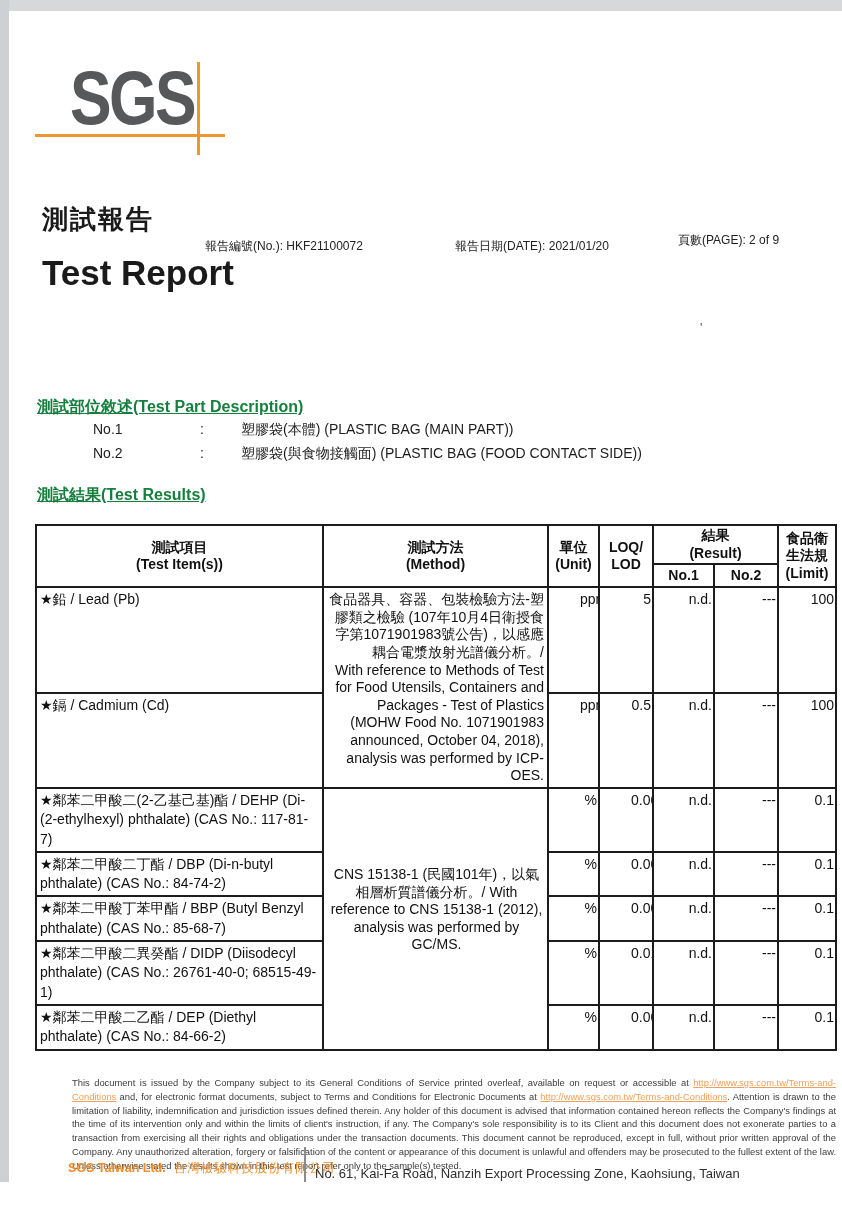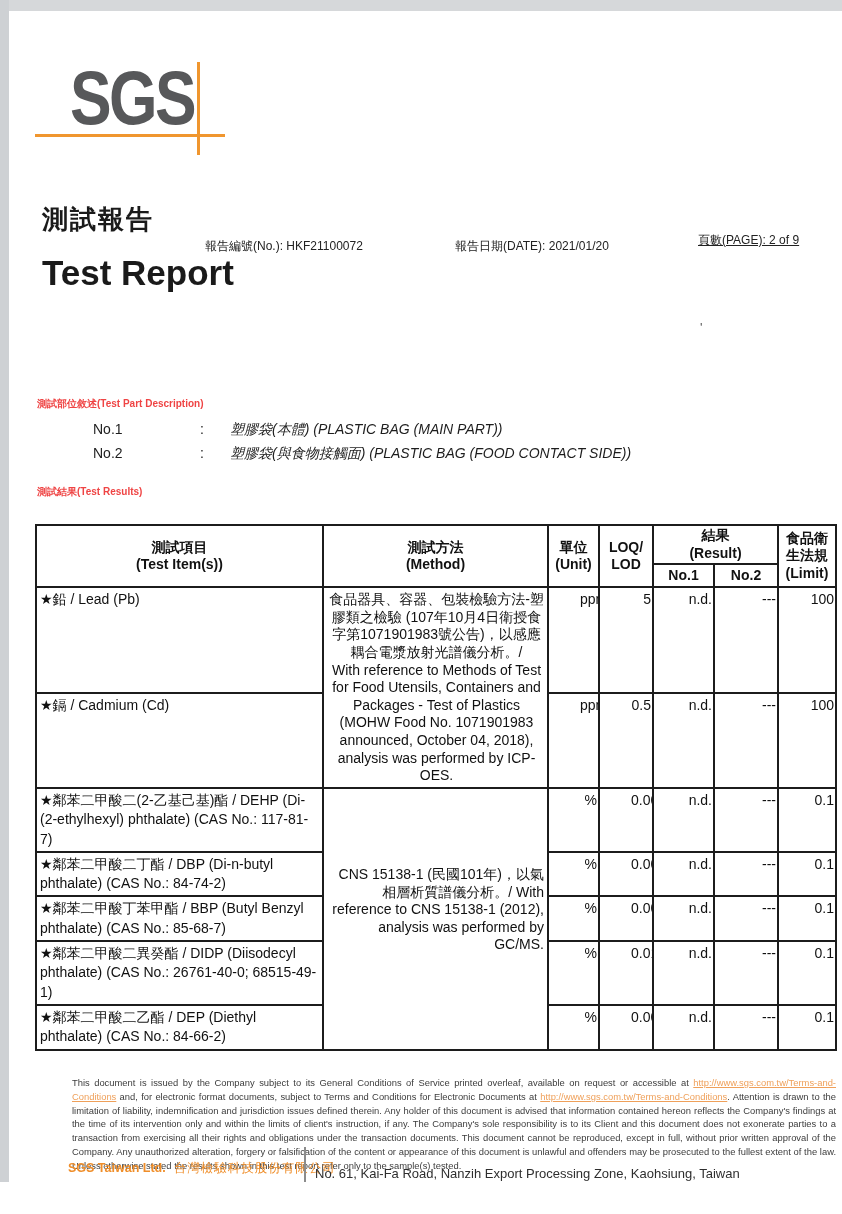--- a/index.html
+++ b/index.html
@@ -20,44 +20,44 @@
   }
   .logo-hline{position:absolute;left:35px;top:134px;width:190px;height:3px;background:#f0962e;}
   .logo-vline{position:absolute;left:197px;top:62px;width:3px;height:93px;background:#f0962e;}
 
   
   .title-zh{position:absolute;left:42px;top:202px;font-size:26px;font-weight:bold;letter-spacing:2px;}
   .title-en{position:absolute;left:42px;top:253px;font-size:35px;font-weight:bold;}
   .meta{position:absolute;font-size:12px;color:#222;}
   .meta-no{left:205px;top:238px;}
   .meta-date{left:455px;top:238px;}
-  .meta-page{left:698px;top:232px;text-decoration:underline;}
+  .meta-page{left:678px;top:232px;}
   .stray{position:absolute;left:700px;top:320px;font-size:13px;color:#555;}
 
   
-  .sec-heading{position:absolute;font-size:10px;font-weight:bold;color:#ef4444;}
+  .sec-heading{position:absolute;font-size:16px;font-weight:bold;color:#15803d;text-decoration:underline;}
   .pd-heading{left:37px;top:397px;}
   .pd-row{position:absolute;left:0;font-size:14px;color:#1d1d1d;}
   .pd-row .no{position:absolute;left:93px;width:60px;}
   .pd-row .colon{position:absolute;left:200px;}
-  .pd-row .desc{position:absolute;left:230px;width:560px;font-style:italic;}
+  .pd-row .desc{position:absolute;left:241px;width:560px;}
   .pd-row1{top:421px;}
   .pd-row2{top:445px;}
   .tr-heading{left:37px;top:485px;}
 
   
   table.results{
     position:absolute;left:35px;top:524px;width:800px;
     border-collapse:collapse;table-layout:fixed;font-size:14px;color:#111;
   }
   table.results th,table.results td{border:2px solid #1c1c1c;overflow:hidden;}
   table.results th{font-weight:bold;text-align:center;vertical-align:middle;padding:1px 2px;white-space:pre-line;line-height:1.25;}
   td.item{vertical-align:top;text-align:left;padding:2px 3px 2px 3px;line-height:1.38;}
-  td.method{vertical-align:top;text-align:center;padding:3px 3px 2px 5px;line-height:1.26;white-space:pre-line;}
-  td.method-mid{vertical-align:middle;text-align:right;padding:2px 3px 20px 5px;line-height:1.26;white-space:pre-line;}
+  td.method{vertical-align:top;text-align:right;padding:3px 3px 2px 5px;line-height:1.26;white-space:pre-line;}
+  td.method-mid{vertical-align:middle;text-align:center;padding:2px 3px 20px 5px;line-height:1.26;white-space:pre-line;}
   td.num{vertical-align:top;text-align:right;padding-top:3px;padding-left:31px;}
 
   
   .disclaimer{
     position:absolute;left:72px;top:1076px;width:764px;font-size:9.4px;line-height:1.47;
     text-align:justify;color:#3c3c3c;
   }
   .disclaimer a{color:#efa05a;text-decoration:underline;}
   .f-company{position:absolute;left:68px;top:1160px;font-size:12.5px;color:#ef8e2a;font-weight:bold;}
   .f-company .zh{font-weight:normal;margin-left:8px;letter-spacing:1px;}

